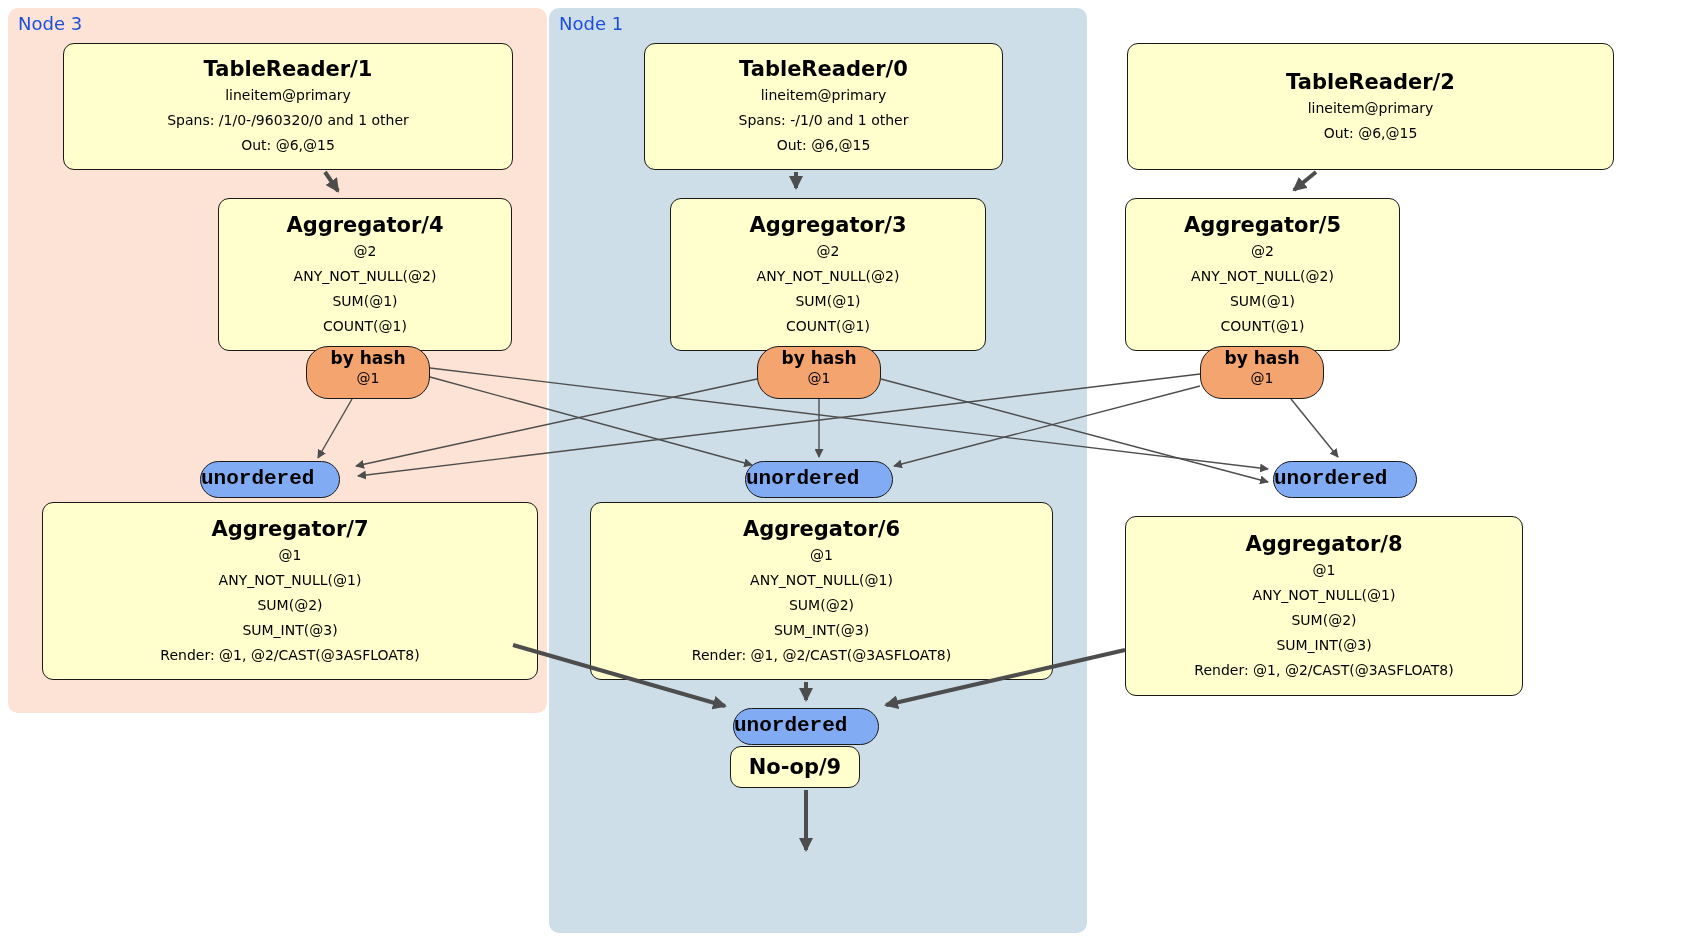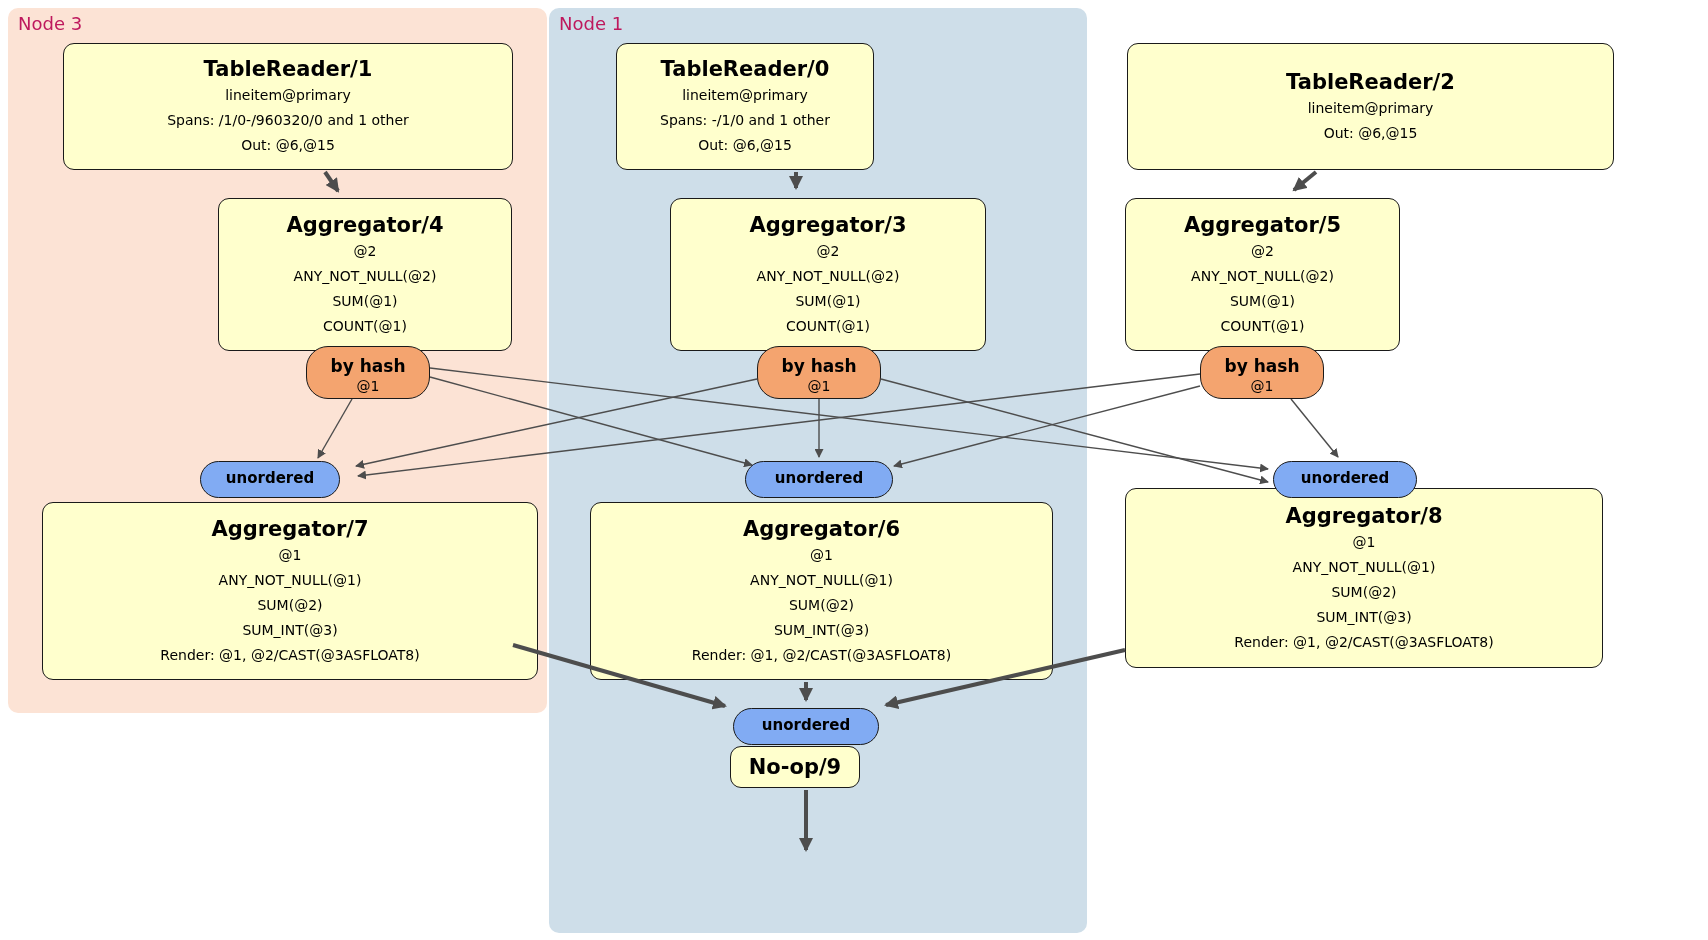--- a/index.html
+++ b/index.html
@@ -2,40 +2,40 @@
 <html><head>
 <meta charset="utf-8">
 <style>
   html,body{margin:0;padding:0;background:#ffffff;}
   .canvas{
     position:relative;width:1708px;height:940px;overflow:hidden;
     font-family:"DejaVu Sans","Liberation Sans",sans-serif;color:#000;
     background:#ffffff;
   }
   .region{position:absolute;border-radius:10px;}
-  .region-label{position:absolute;left:10px;top:5px;font-size:18px;color:#be185d;}
+  .region-label{position:absolute;left:10px;top:5px;font-size:18px;color:#1d4ed8;}
   .pbox{
     position:absolute;box-sizing:border-box;
     background:#ffffcd;border:1.6px solid #1a1a1a;border-radius:11px;
     display:flex;flex-direction:column;justify-content:center;align-items:center;
     text-align:center;padding:2px 6px;
   }
   .ptitle{font-weight:bold;font-size:21px;line-height:28px;white-space:nowrap;}
   .pline{font-size:14px;line-height:25px;white-space:nowrap;}
   .router{
     position:absolute;box-sizing:border-box;width:124px;height:53px;
     background:#f4a46f;border:1.6px solid #1a1a1a;border-radius:22px;
     text-align:center;z-index:6;
   }
-  .rlabel{font-weight:bold;font-size:17px;line-height:22px;margin-top:8px;}
+  .rlabel{font-weight:bold;font-size:17px;line-height:22px;margin-top:0;}
   .rdetail{font-size:14px;line-height:18px;}
   .sync{
     position:absolute;box-sizing:border-box;height:37px;
     background:#81abf3;border:1.6px solid #1a1a1a;border-radius:19px;
-    text-align:center;font-weight:bold;font-size:15px;line-height:33px;z-index:6;
+    font-weight:bold;font-size:21px;line-height:33px;z-index:6;font-family:Liberation Mono, monospace;
   }
   .edges{position:absolute;left:0;top:0;z-index:5;pointer-events:none;}
 </style>
 </head>
 <body>
 
 <div class="canvas">
 
   <div class="region" style="left:8px;top:8px;width:539px;height:705px;background:#fce3d5">
     <div class="region-label">Node 3</div>
@@ -43,21 +43,21 @@
   <div class="region" style="left:549px;top:8px;width:538px;height:925px;background:#cedee9">
     <div class="region-label">Node 1</div>
   </div>
 
   <div class="pbox" style="left:63px;top:43px;width:450px;height:127px">
     <div class="ptitle">TableReader/1</div>
     <div class="pline">lineitem@primary</div>
     <div class="pline">Spans: /1/0-/960320/0 and 1 other</div>
     <div class="pline">Out: @6,@15</div>
   </div>
-  <div class="pbox" style="left:616px;top:43px;width:258px;height:127px">
+  <div class="pbox" style="left:644px;top:43px;width:359px;height:127px">
     <div class="ptitle">TableReader/0</div>
     <div class="pline">lineitem@primary</div>
     <div class="pline">Spans: -/1/0 and 1 other</div>
     <div class="pline">Out: @6,@15</div>
   </div>
   <div class="pbox" style="left:1127px;top:43px;width:487px;height:127px">
     <div class="ptitle">TableReader/2</div>
     <div class="pline">lineitem@primary</div>
     <div class="pline">Out: @6,@15</div>
   </div>
@@ -93,21 +93,21 @@
     <div class="pline">Render: @1, @2/CAST(@3ASFLOAT8)</div>
   </div>
   <div class="pbox" style="left:590px;top:502px;width:463px;height:178px">
     <div class="ptitle">Aggregator/6</div>
     <div class="pline">@1</div>
     <div class="pline">ANY_NOT_NULL(@1)</div>
     <div class="pline">SUM(@2)</div>
     <div class="pline">SUM_INT(@3)</div>
     <div class="pline">Render: @1, @2/CAST(@3ASFLOAT8)</div>
   </div>
-  <div class="pbox" style="left:1125px;top:488px;width:478px;height:180px">
+  <div class="pbox" style="left:1125px;top:516px;width:398px;height:180px">
     <div class="ptitle">Aggregator/8</div>
     <div class="pline">@1</div>
     <div class="pline">ANY_NOT_NULL(@1)</div>
     <div class="pline">SUM(@2)</div>
     <div class="pline">SUM_INT(@3)</div>
     <div class="pline">Render: @1, @2/CAST(@3ASFLOAT8)</div>
   </div>
 
   <div class="pbox" style="left:730px;top:746px;width:130px;height:42px">
     <div class="ptitle">No-op/9</div>

